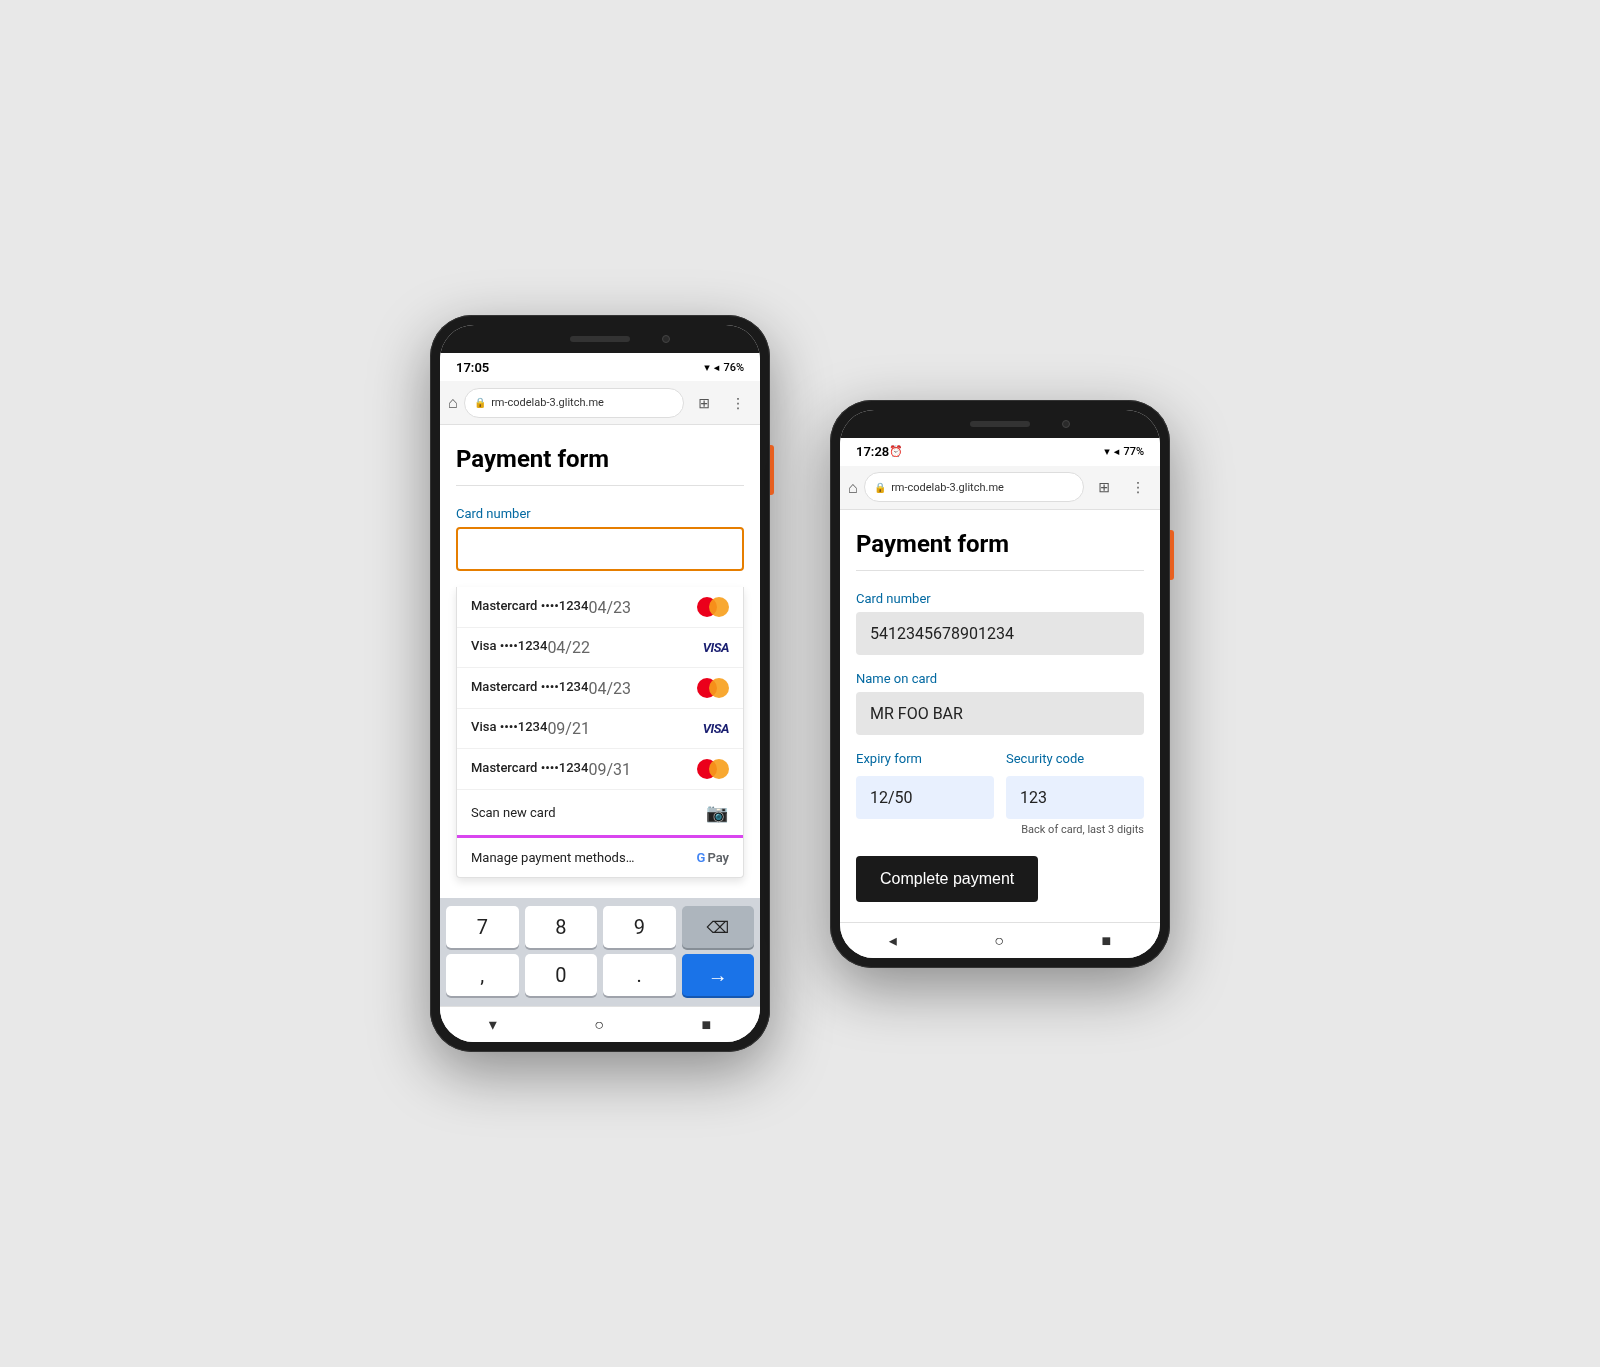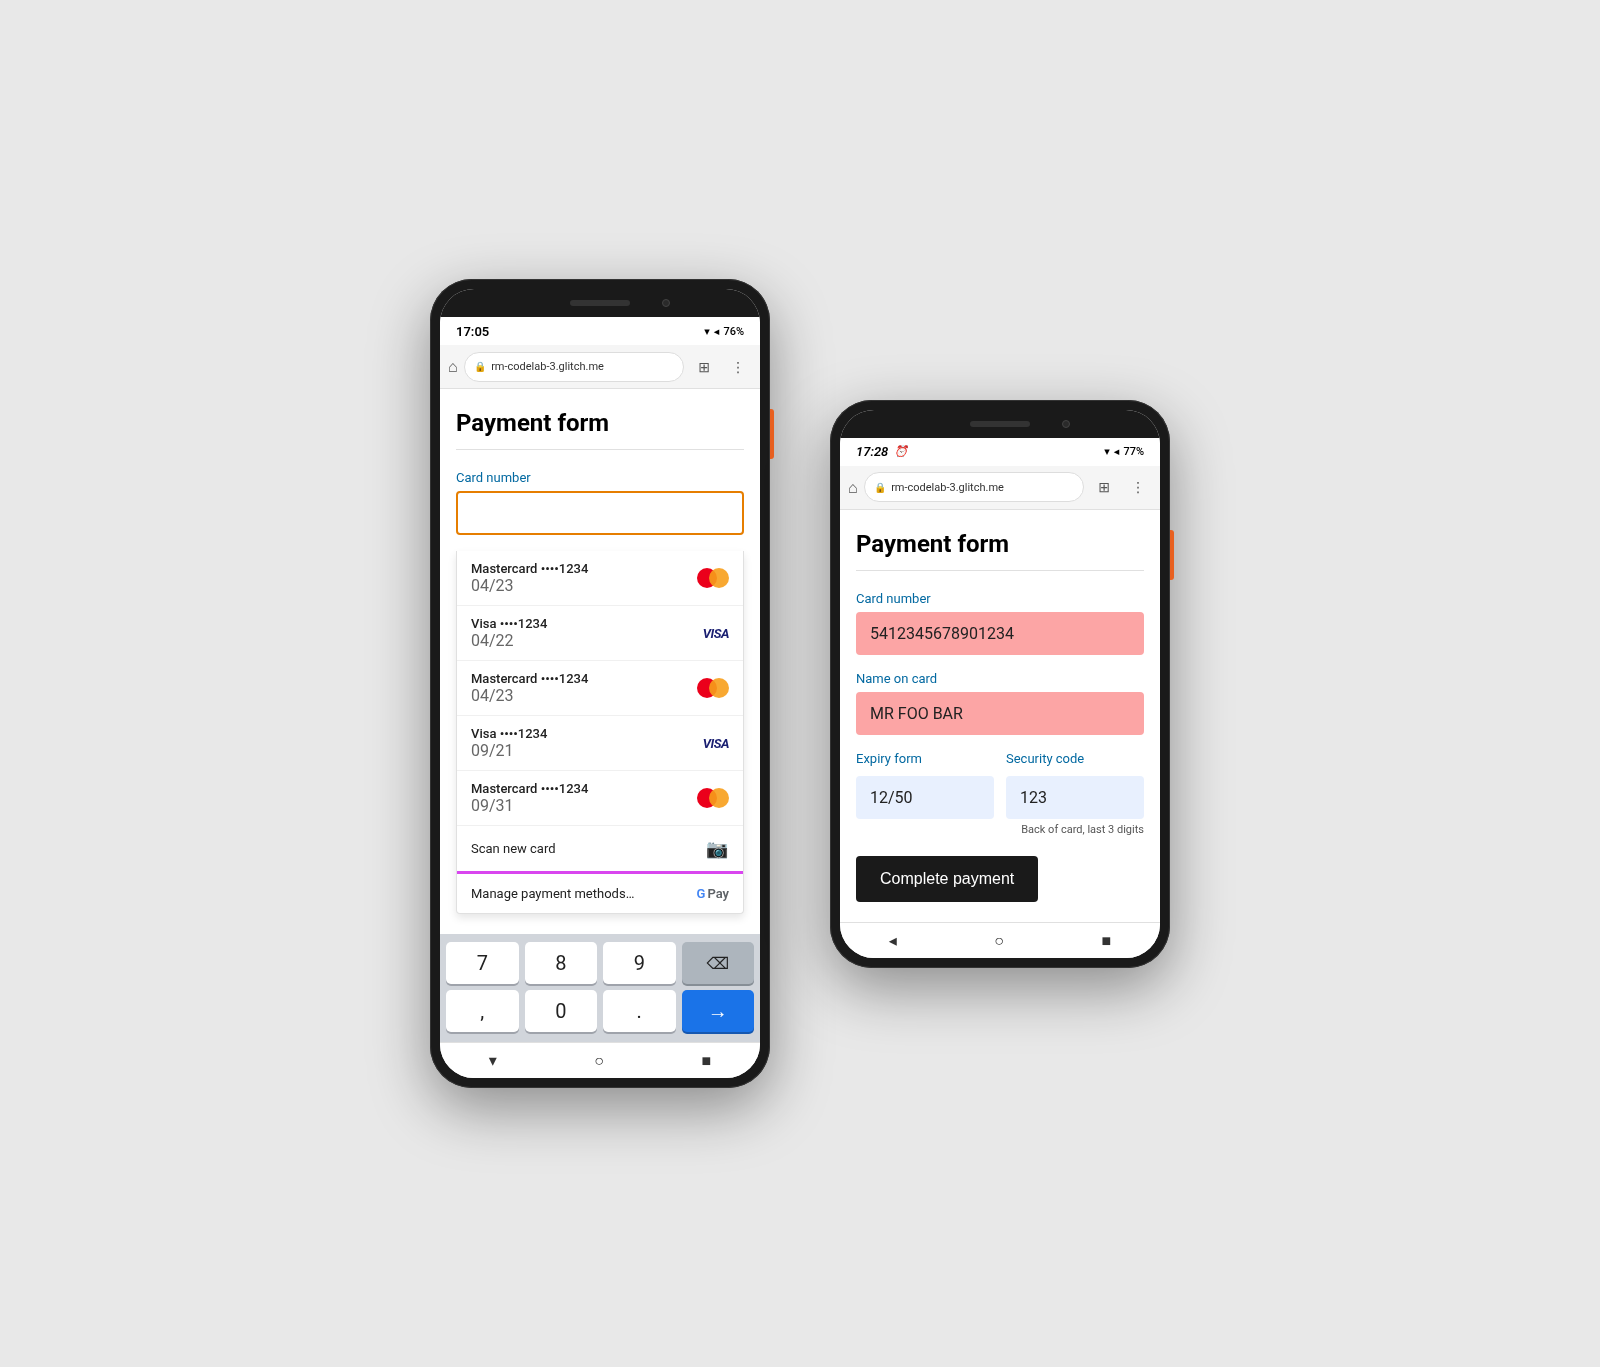--- a/index.html
+++ b/index.html
@@ -200,21 +200,21 @@
       border-bottom: 1px solid #f0f0f0;
       cursor: pointer;
     }
 
     .dropdown-item:last-child {
       border-bottom: none;
     }
 
     .card-info {
       display: flex;
-      flex-direction: column;
+      flex-direction: row;
     }
 
     .card-name {
       font-size: 13px;
       color: #222;
       font-weight: 500;
     }
 
     .card-expiry {
       font-size: 16px;
@@ -354,21 +354,21 @@
       border-top: 1px solid #e0e0e0;
     }
 
     .nav-btn {
       font-size: 16px;
       color: #333;
     }
 
     
     .filled-field {
-      background: #fca5a5;
+      background: #e5e5e5;
       border: none;
       border-radius: 4px;
       padding: 12px 14px;
       font-size: 16px;
       color: #222;
       width: 100%;
       margin-bottom: 16px;
     }
 
     .half-row {
@@ -538,21 +538,21 @@
 <div class="phone-wrapper">
   <div class="phone">
     <div class="phone-inner">
 
       <div class="phone-top-bar">
         <div class="speaker"></div>
         <div class="camera-dot"></div>
       </div>
 
       <div class="status-bar">
-        <div style="display:flex;align-items:center;gap:6px;font-style:italic;">
+        <div style="display:flex;align-items:center;">
           <span class="status-time">17:28</span>
           <span style="font-size:11px;">⏰</span>
         </div>
         <div class="status-icons">
           <span>▾</span>
           <span>◂</span>
           <span>77%</span>
         </div>
       </div>
 

